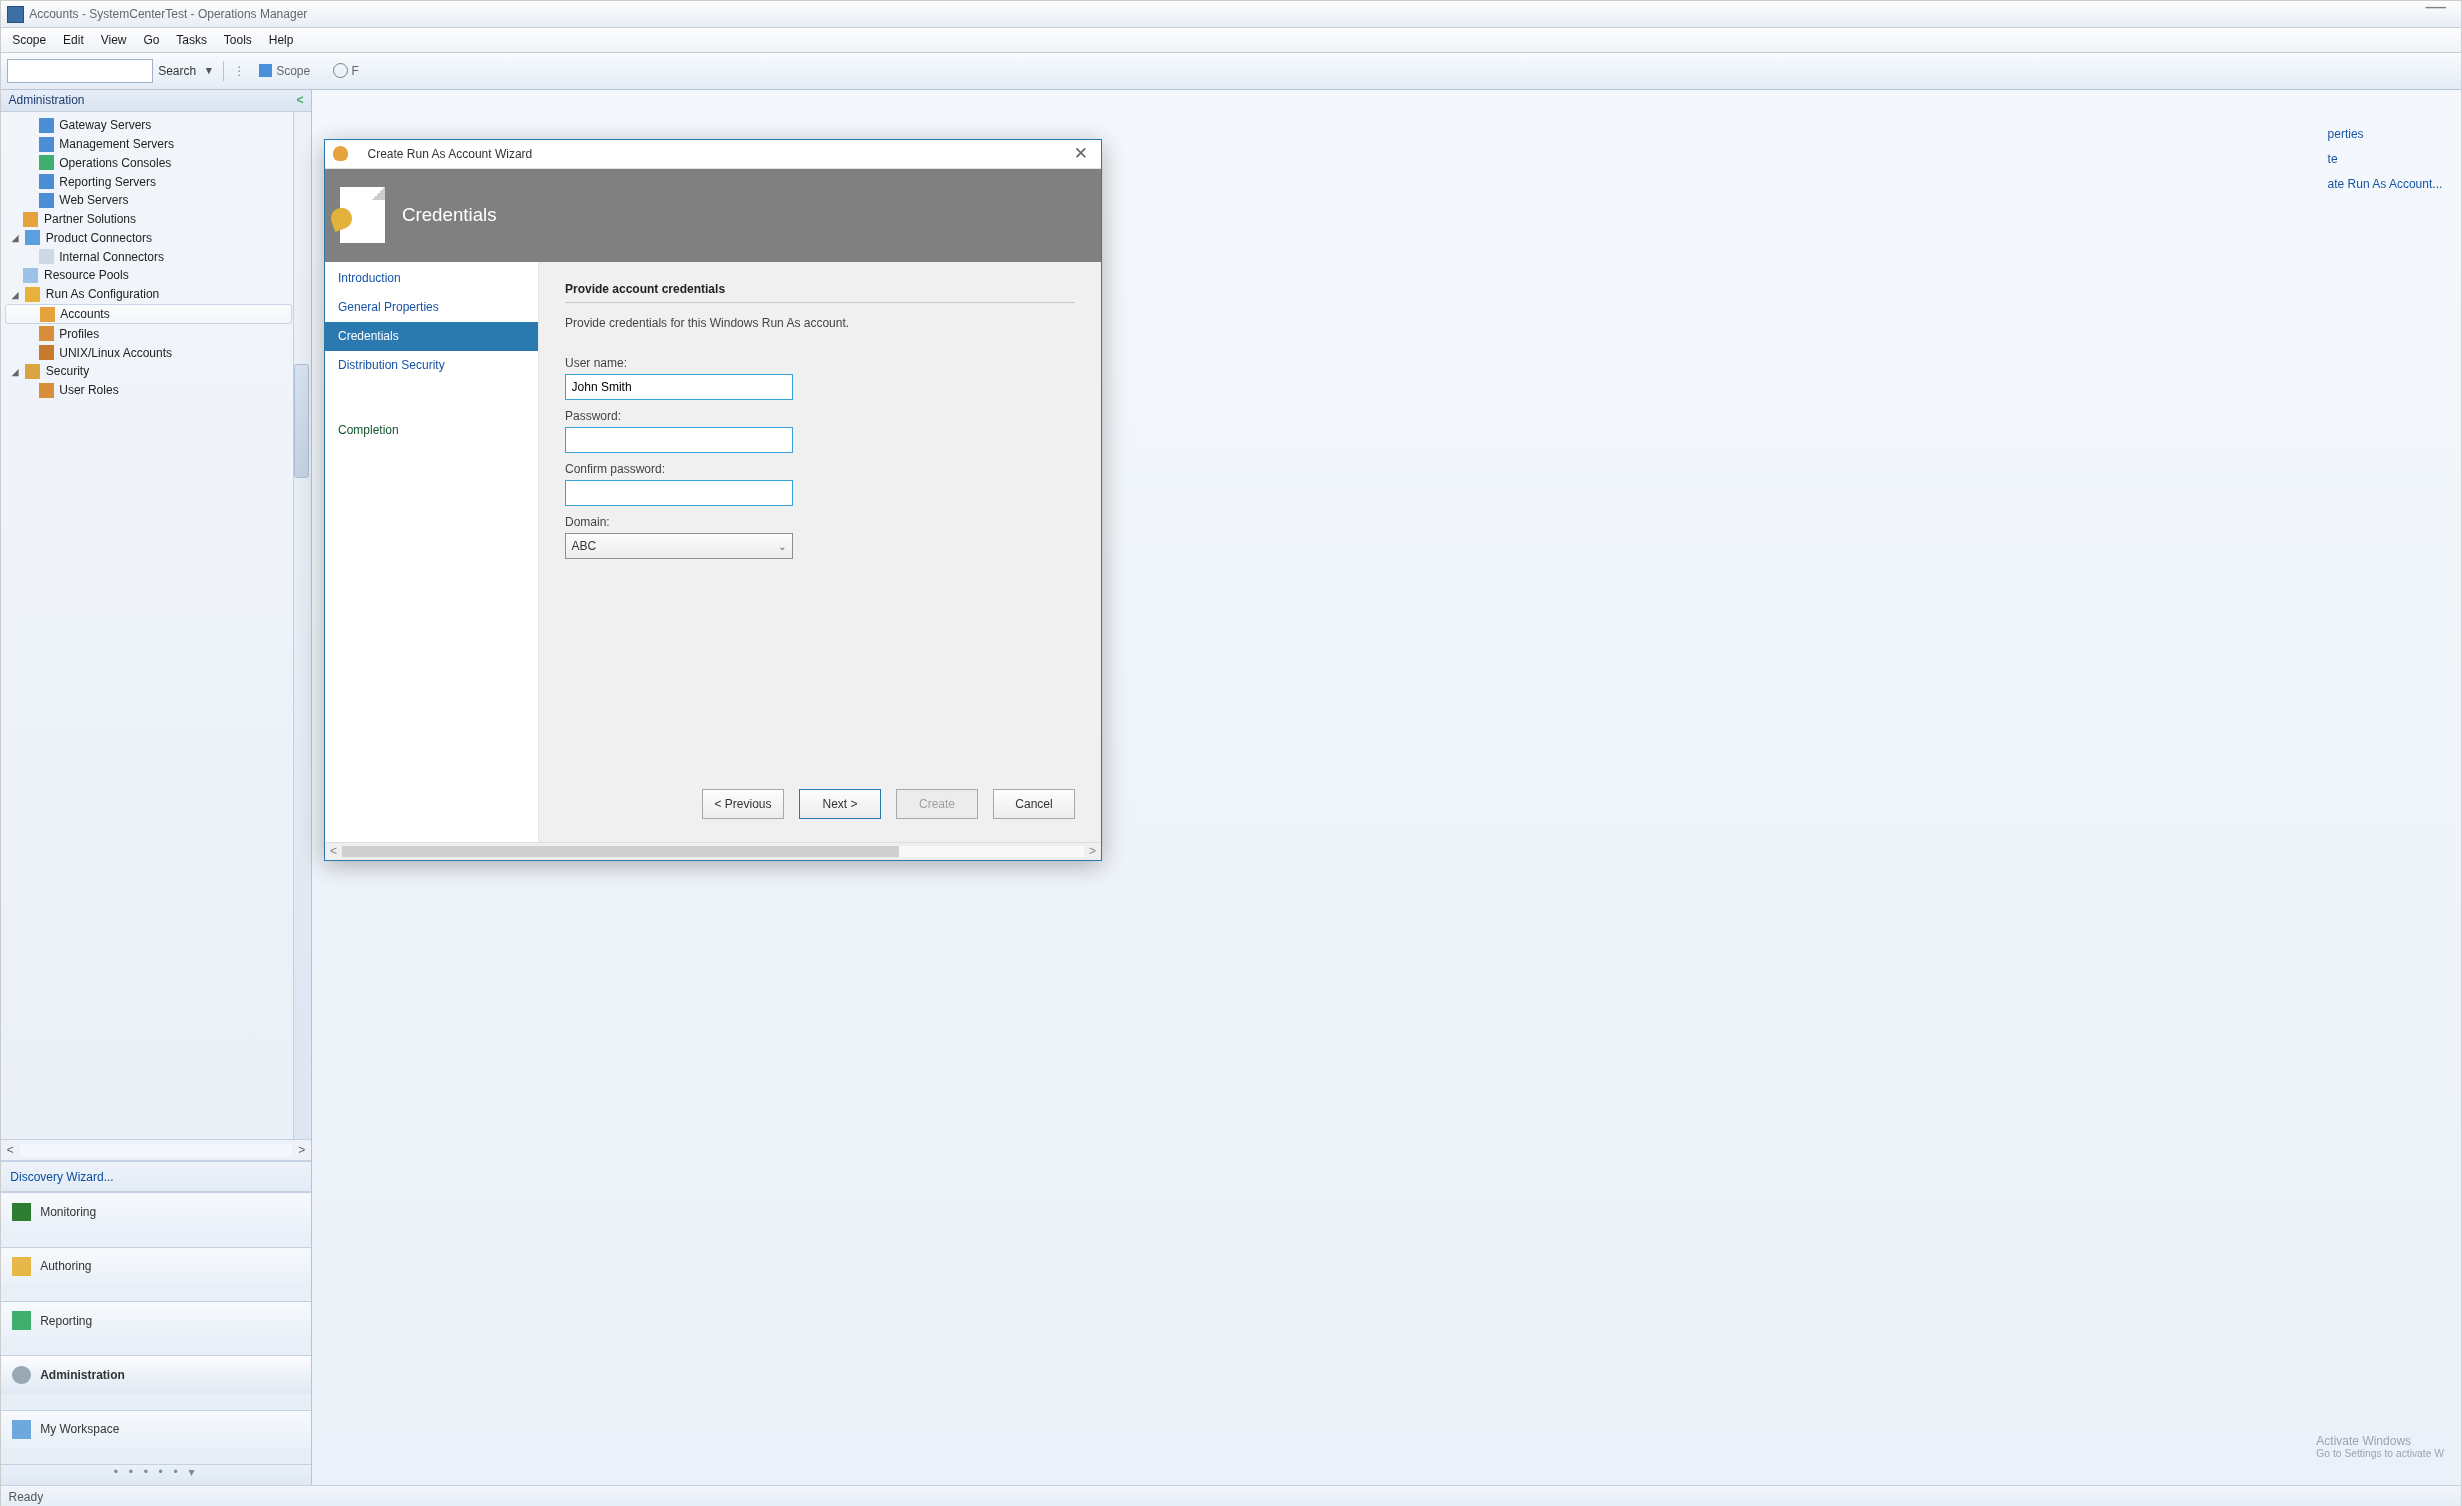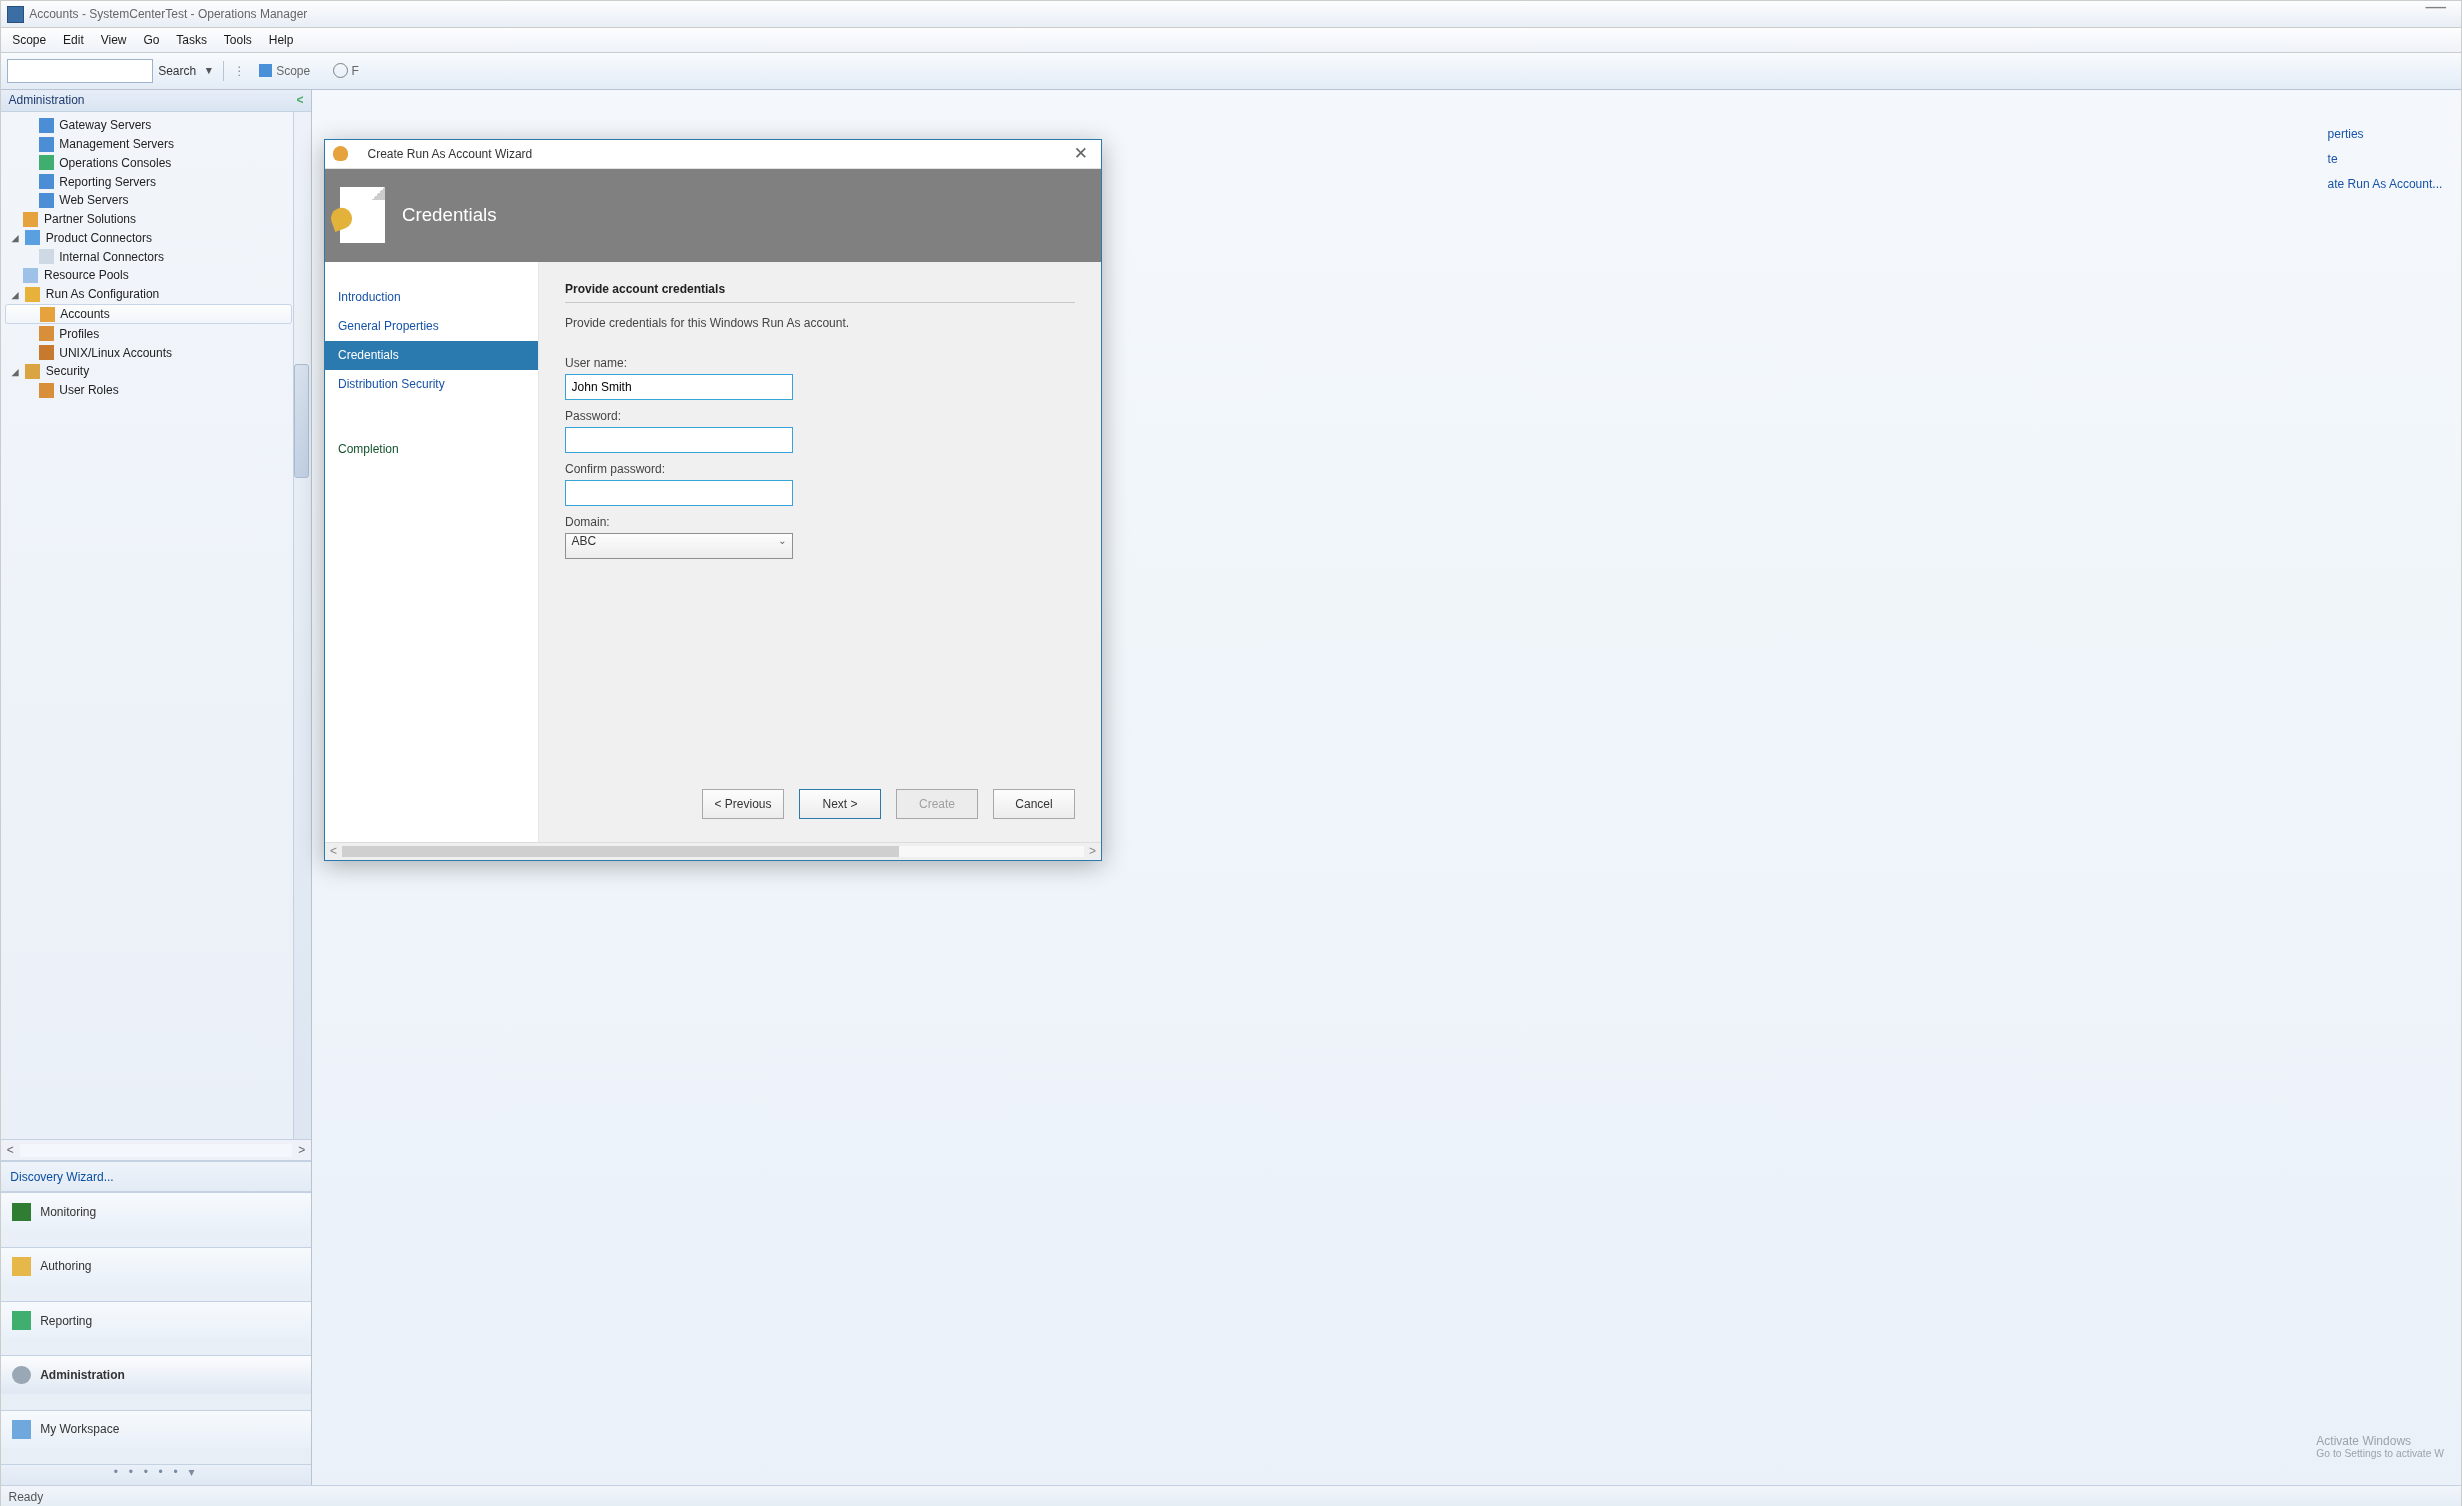--- a/index.html
+++ b/index.html
@@ -184,21 +184,21 @@
   content:"";position:absolute;left:-9.3px;top:20.6px;width:20.6px;height:20.6px;
   background:#e2b23a;border-radius:50% 50% 50% 0;transform:rotate(-20deg);
 }
 .dlg-header-icon::after{
   content:"";position:absolute;right:0;top:0;width:13px;height:13px;
   background:linear-gradient(135deg,#fff 50%,#ccc 50%);
 }
 .dlg-header-title{font-size:18.7px;font-weight:400;}
 .dlg-body{flex:1;display:flex;min-height:0;}
 .dlg-steps{
-  width:213px;padding:21px 0;background:#fff;border-right:0.9px solid #e6e6e6;
+  width:213px;padding:2px 0;background:#fff;border-right:0.9px solid #e6e6e6;
   display:flex;flex-direction:column;
 }
 .dlg-step{
   padding:7.5px 13px;color:#1753a6;
 }
 .dlg-step.active{
   background:#2a7ab0;color:#fff;
 }
 .dlg-step.disabled{color:#14532d;margin-top:36px;}
 .dlg-form{
@@ -208,21 +208,21 @@
   font-weight:600;color:#222;padding-bottom:5.6px;border-bottom:0.9px solid #c8c8c8;margin-bottom:13px;
 }
 .dlg-help{color:#444;margin-bottom:17px;}
 .field-label{color:#444;margin:9.3px 0 3.7px;}
 .field-input{
   width:215px;height:24px;border:0.9px solid #35a3d6;background:#fff;padding:0 5.6px;
   font-family:inherit;font-size:12px;
 }
 .field-select{
   width:215px;height:24px;border:0.9px solid #909090;background:linear-gradient(#fdfdfd,#ececec);
-  padding:0 5.6px;display:flex;justify-content:space-between;
+  padding:0 5.6px;display:flex;align-items:center;justify-content:space-between;
 }
 .select-chev{color:#666;font-size:10.3px;}
 .dlg-spacer{flex:1;}
 .dlg-buttons{
   display:flex;justify-content:flex-end;gap:15px;padding:5.6px 0 1.9px;
 }
 .dlg-btn{
   min-width:80px;height:28px;border:0.9px solid #a8a8a8;background:linear-gradient(#fdfdfd,#ececec);
   display:flex;align-items:center;justify-content:center;color:#333;
 }

